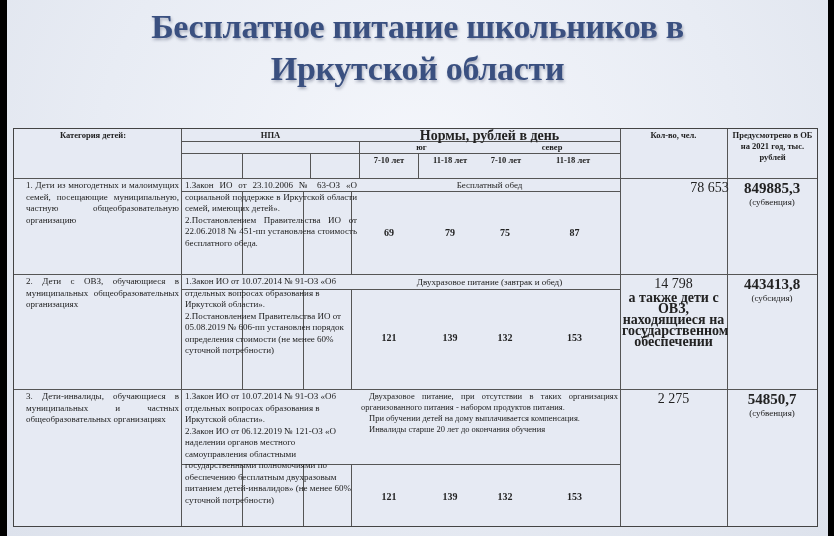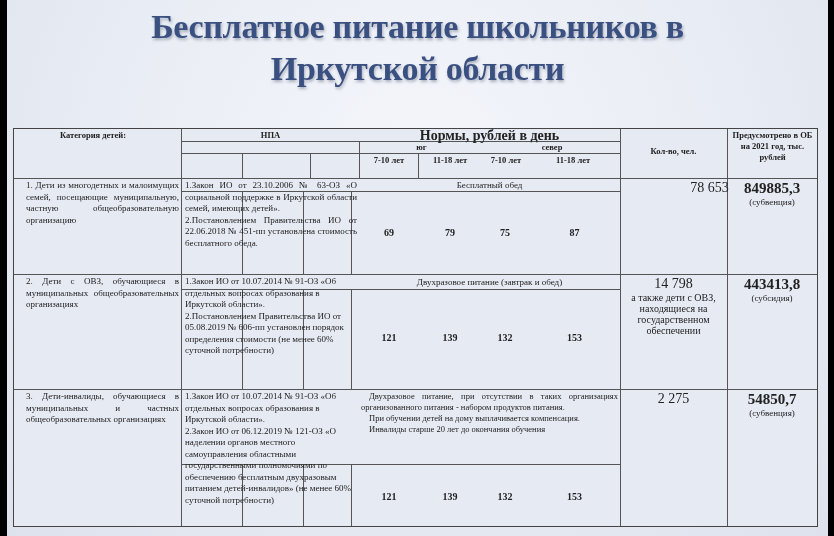--- a/index.html
+++ b/index.html
@@ -80,21 +80,21 @@
 
     <div class="cell b" style="left:14px; top:1px; width:150px; font-size:8.5px;margin-left:32px;">Категория детей:</div>
     <div class="cell b c" style="left:168px; top:1px; width:177px; font-size:8.5px;">НПА</div>
     <div class="cell b c" style="left:345px; top:1px; width:261px; font-size:14px;">Нормы, рублей в день</div>
     <div class="cell b c" style="left:345px; top:13px; width:125px; font-size:8.5px;">юг</div>
     <div class="cell b c" style="left:470px; top:13px; width:136px; font-size:8.5px;">север</div>
     <div class="cell b c" style="left:345px; top:26px; width:60px; font-size:8.5px;">7-10 лет</div>
     <div class="cell b c" style="left:405px; top:26px; width:62px; font-size:8.5px;">11-18 лет</div>
     <div class="cell b c" style="left:472px; top:26px; width:40px; font-size:8.5px;">7-10 лет</div>
     <div class="cell b c" style="left:512px; top:26px; width:94px; font-size:8.5px;">11-18 лет</div>
-    <div class="cell b c" style="left:606px; top:1px; width:107px; font-size:8.5px;margin-top:16px;">Кол-во, чел.</div>
+    <div class="cell b c" style="left:606px; top:1px; width:107px; font-size:8.5px;">Кол-во, чел.</div>
     <div class="cell b c" style="left:716px; top:1px; width:85px; font-size:8.5px; line-height:11px;">Предусмотрено в ОБ на 2021 год, тыс. рублей</div>
 
     <div class="cell j" style="left:12px; top:51px; width:153px;">1. Дети из многодетных и малоимущих семей, посещающие муниципальную, частную общеобразовательную организацию</div>
     <div class="cell j" style="left:171px; top:51px; width:172px;">
       <p>1.Закон ИО от 23.10.2006 № 63-ОЗ «О социальной поддержке в Иркутской области семей, имеющих детей».</p>
       <p>2.Постановлением Правительства ИО от 22.06.2018 № 451-пп установлена стоимость бесплатного обеда.</p>
     </div>
     <div class="cell c" style="left:345px; top:51px; width:261px;">Бесплатный обед</div>
     <div class="cell num" style="left:345px; top:98px; width:60px;">69</div>
     <div class="cell num" style="left:405px; top:98px; width:62px;">79</div>
@@ -111,21 +111,21 @@
       <p>1.Закон ИО от 10.07.2014 № 91-ОЗ «Об отдельных вопросах образования в Иркутской области».</p>
       <p>2.Постановлением Правительства ИО от 05.08.2019 № 606-пп установлен порядок определения стоимости (не менее 60% суточной потребности)</p>
     </div>
     <div class="cell c" style="left:345px; top:148px; width:261px;">Двухразовое питание (завтрак и обед)</div>
     <div class="cell num" style="left:345px; top:203px; width:60px;">121</div>
     <div class="cell num" style="left:405px; top:203px; width:62px;">139</div>
     <div class="cell num" style="left:467px; top:203px; width:48px;">132</div>
     <div class="cell num" style="left:515px; top:203px; width:91px;">153</div>
     <div class="cell c" style="left:608px; top:147px; width:103px;">
       <div class="big">14 798</div>
-      <div style="font-size:10px; line-height:11px;">а также дети с ОВЗ, находящиеся на государственном обеспечении</div>
+      <div style="font-size:14px; line-height:11px;font-weight:bold;">а также дети с ОВЗ, находящиеся на государственном обеспечении</div>
     </div>
     <div class="cell c" style="left:713px; top:147px; width:90px;">
       <div class="bigb">443413,8</div>
       <div>(субсидия)</div>
     </div>
 
     <div class="cell j" style="left:12px; top:262px; width:153px;">3. Дети-инвалиды, обучающиеся в муниципальных и частных общеобразовательных организациях</div>
     <div class="cell" style="left:171px; top:262px; width:172px;">
       <p>1.Закон ИО от 10.07.2014 № 91-ОЗ «Об отдельных вопросах образования в Иркутской области».</p>
       <p>2.Закон ИО от 06.12.2019 № 121-ОЗ «О наделении органов местного самоуправления областными государственными полномочиями по обеспечению бесплатным двухразовым питанием детей-инвалидов» (не менее 60% суточной потребности)</p>

